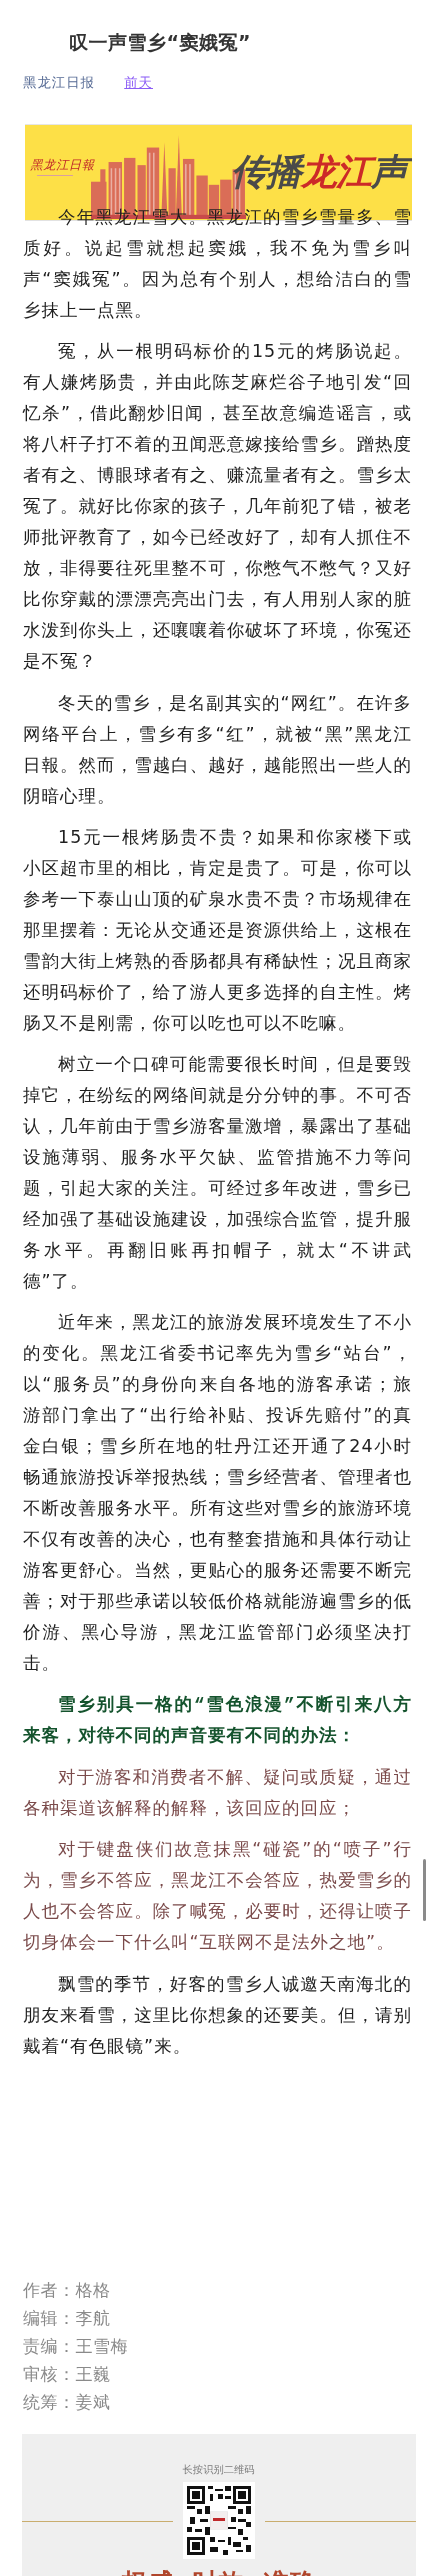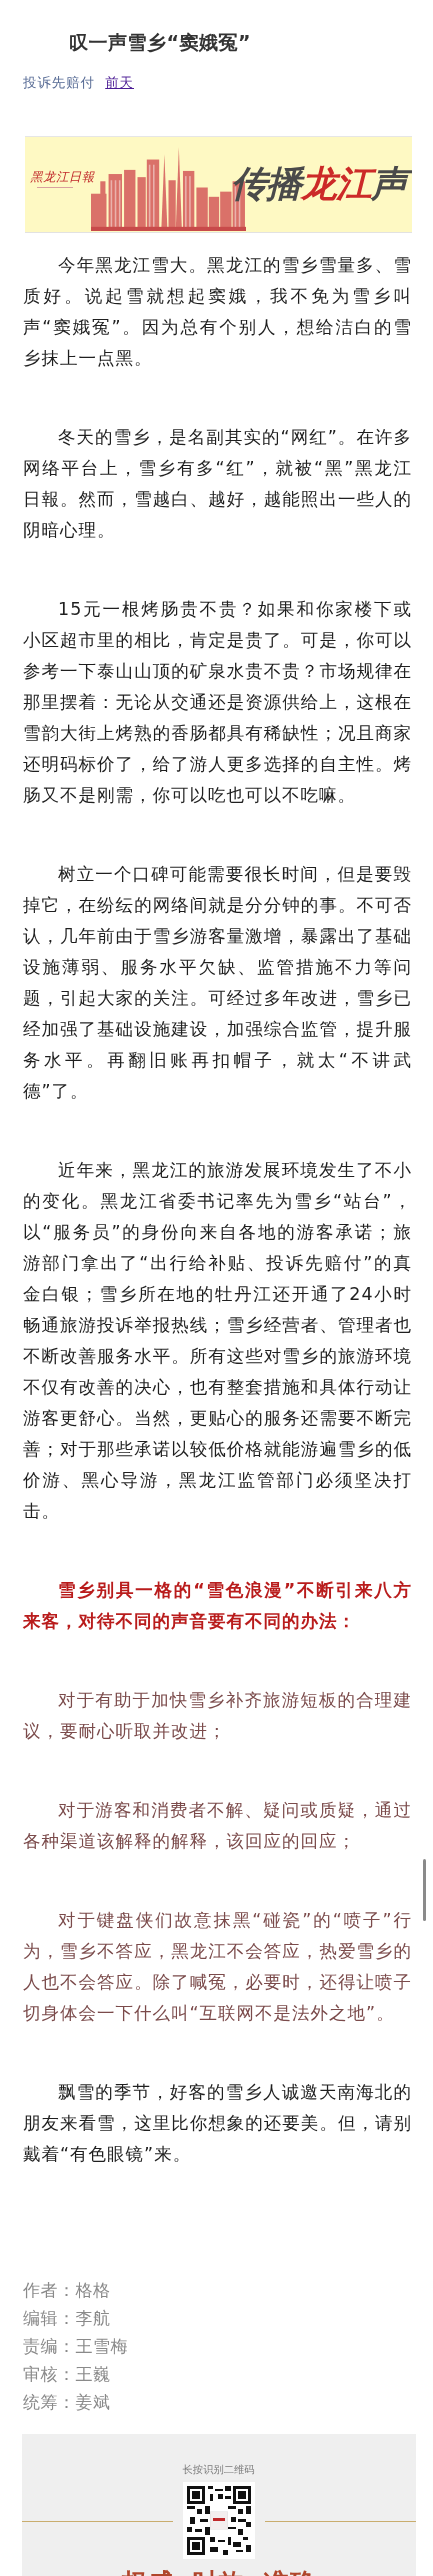--- a/index.html
+++ b/index.html
@@ -17,25 +17,25 @@
     position: absolute; left: 23px; top: 30px; width: 392px;
     font-size: 19px; line-height: 25px; font-weight: bold; color: #333333;
     letter-spacing: 0.5px;
     margin-left: 46px;
   }
   .meta {
     position: absolute; left: 23px; top: 74px;
     font-size: 13.4px; line-height: 17.5px;
   }
   .meta .source { color: #576b95; letter-spacing: 1px; }
-  .meta .time { color: #4c1d95; margin-left: 6px; letter-spacing: 1px; text-decoration: underline; }
+  .meta .time { color: #8b5cf6; margin-left: 25px; letter-spacing: 1px; text-decoration: underline; }
 
   .banner {
-    position: absolute; left: 25px; top: 136px; width: 387px; height: 97px;
-    background: #fef9c3; border-top: 1px solid #e6e6e6; border-bottom: 1px solid #e2e2e2;
+    position: absolute; left: 25px; top: 124px; width: 387px; height: 97px;
+    background: #fde047; border-top: 1px solid #e6e6e6; border-bottom: 1px solid #e2e2e2;
     overflow: hidden;
   }
   .banner .logo-small {
     position: absolute; left: 5.2px; top: 32px;
     font-family: "DejaVu Serif", serif; font-style: italic;
     font-size: 12.4px; color: #c0282a; letter-spacing: 0.5px;
   }
   .banner .logo-sub {
     position: absolute; left: 12.4px; top: 50px; width: 36px; height: 1px; background: #d9a0a0;
   }
@@ -45,22 +45,22 @@
     font-family: "DejaVu Serif", serif; font-style: italic; font-weight: bold;
     font-size: 36px; line-height: 72px; color: #4a4a4a; letter-spacing: -1px;
   }
   .banner .slogan .red { color: #cc2a28; }
 
   .body {
     position: absolute; left: 23px; top: 202px; width: 389px;
     font-size: 17.5px; line-height: 31px; letter-spacing: 1px; color: #1f1f1f;
     text-align: justify;
   }
-  .body p { text-indent: 2em; margin-bottom: 10.3px; margin-top: 48px; }
-  .body p.bold { font-weight: bold; color: #b91c1c; }
+  .body p { text-indent: 2em; margin-bottom: 10.3px; }
+  .body p.bold { font-weight: bold; color: #14532d; font-family: Liberation Mono, monospace; }
   .body p.red { color: #7b4b4b; }
 
   .credits {
     position: absolute; left: 23px; top: 2276px;
     font-size: 17px; line-height: 28px; color: #8a8a8a; letter-spacing: 0.5px;
   }
 
   .qr-card {
     position: absolute; left: 21.6px; top: 2434px; width: 394px; height: 191px;
     background: #efefef;
@@ -91,21 +91,21 @@
   }
 </style>
 </head>
 <body>
 
 <div class="page">
 
   <h1 class="title">叹一声雪乡“窦娥冤”</h1>
 
   <div class="meta">
-    <span class="source">投诉先赔付</span>
+    <span class="source">黑龙江日报</span>
     <span class="time">前天</span>
   </div>
 
   <div class="banner">
     <span class="logo-small">黑龙江日報</span>
     <span class="logo-sub"></span>
     <svg class="skyline" viewBox="0 0 300 168" preserveAspectRatio="none">
       <g fill="#d45a5a" opacity="0.85">
         <rect x="0" y="96" width="30" height="72"></rect>
         <rect x="18" y="72" width="10" height="96"></rect>
@@ -135,26 +135,26 @@
       </g>
       <rect x="0" y="160" width="300" height="8" fill="#c84a4a"></rect>
     </svg>
     <div class="slogan">
       <span>传播</span><span class="red">龙江</span><span>声音</span>
     </div>
   </div>
 
   <div class="body">
     <p>今年黑龙江雪大。黑龙江的雪乡雪量多、雪质好。说起雪就想起窦娥，我不免为雪乡叫声“窦娥冤”。因为总有个别人，想给洁白的雪乡抹上一点黑。</p>
+    <p>冤，从一根明码标价的15元的烤肠说起。有人嫌烤肠贵，并由此陈芝麻烂谷子地引发“回忆杀”，借此翻炒旧闻，甚至故意编造谣言，或将八杆子打不着的丑闻恶意嫁接给雪乡。蹭热度者有之、博眼球者有之、赚流量者有之。雪乡太冤了。就好比你家的孩子，几年前犯了错，被老师批评教育了，如今已经改好了，却有人抓住不放，非得要往死里整不可，你憋气不憋气？又好比你穿戴的漂漂亮亮出门去，有人用别人家的脏水泼到你头上，还嚷嚷着你破坏了环境，你冤还是不冤？</p>
     <p>冬天的雪乡，是名副其实的“网红”。在许多网络平台上，雪乡有多“红”，就被“黑”黑龙江日報。然而，雪越白、越好，越能照出一些人的阴暗心理。</p>
     <p>15元一根烤肠贵不贵？如果和你家楼下或小区超市里的相比，肯定是贵了。可是，你可以参考一下泰山山顶的矿泉水贵不贵？市场规律在那里摆着：无论从交通还是资源供给上，这根在雪韵大街上烤熟的香肠都具有稀缺性；况且商家还明码标价了，给了游人更多选择的自主性。烤肠又不是刚需，你可以吃也可以不吃嘛。</p>
     <p>树立一个口碑可能需要很长时间，但是要毁掉它，在纷纭的网络间就是分分钟的事。不可否认，几年前由于雪乡游客量激增，暴露出了基础设施薄弱、服务水平欠缺、监管措施不力等问题，引起大家的关注。可经过多年改进，雪乡已经加强了基础设施建设，加强综合监管，提升服务水平。再翻旧账再扣帽子，就太“不讲武德”了。</p>
     <p>近年来，黑龙江的旅游发展环境发生了不小的变化。黑龙江省委书记率先为雪乡“站台”，以“服务员”的身份向来自各地的游客承诺；旅游部门拿出了“出行给补贴、投诉先赔付”的真金白银；雪乡所在地的牡丹江还开通了24小时畅通旅游投诉举报热线；雪乡经营者、管理者也不断改善服务水平。所有这些对雪乡的旅游环境不仅有改善的决心，也有整套措施和具体行动让游客更舒心。当然，更贴心的服务还需要不断完善；对于那些承诺以较低价格就能游遍雪乡的低价游、黑心导游，黑龙江监管部门必须坚决打击。</p>
     <p class="bold">雪乡别具一格的“雪色浪漫”不断引来八方来客，对待不同的声音要有不同的办法：</p>
-    <p class="red">对于有助于加快雪乡补齐旅游短板的合理建议，要耐心听取并改进；</p>
     <p class="red">对于游客和消费者不解、疑问或质疑，通过各种渠道该解释的解释，该回应的回应；</p>
     <p class="red">对于键盘侠们故意抹黑“碰瓷”的“喷子”行为，雪乡不答应，黑龙江不会答应，热爱雪乡的人也不会答应。除了喊冤，必要时，还得让喷子切身体会一下什么叫“互联网不是法外之地”。</p>
     <p>飘雪的季节，好客的雪乡人诚邀天南海北的朋友来看雪，这里比你想象的还要美。但，请别戴着“有色眼镜”来。</p>
   </div>
 
   <div class="credits">
     <div><span>作者：</span><span>格格</span></div>
     <div><span>编辑：</span><span>李航</span></div>
     <div><span>责编：</span><span>王雪梅</span></div>
     <div><span>审核：</span><span>王巍</span></div>

